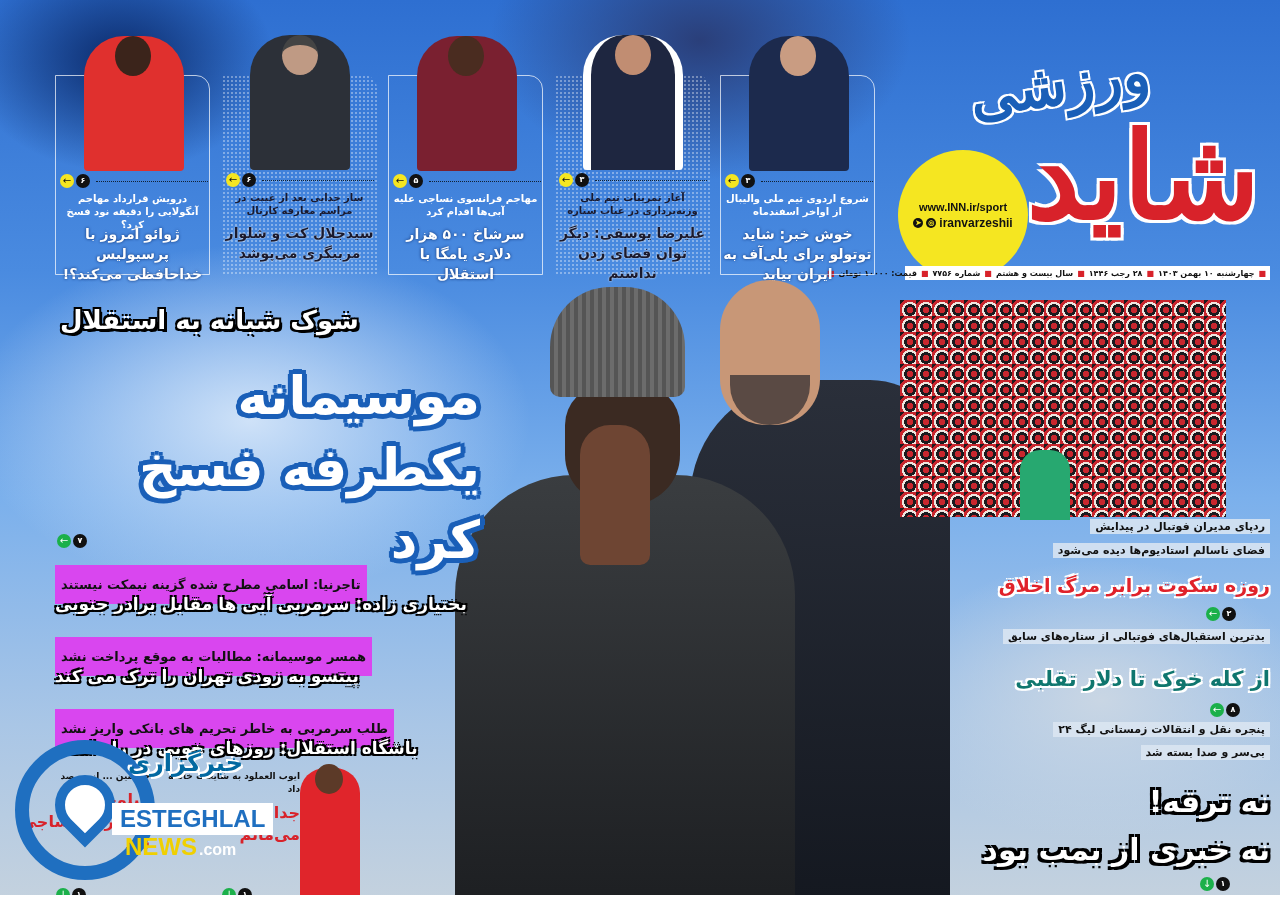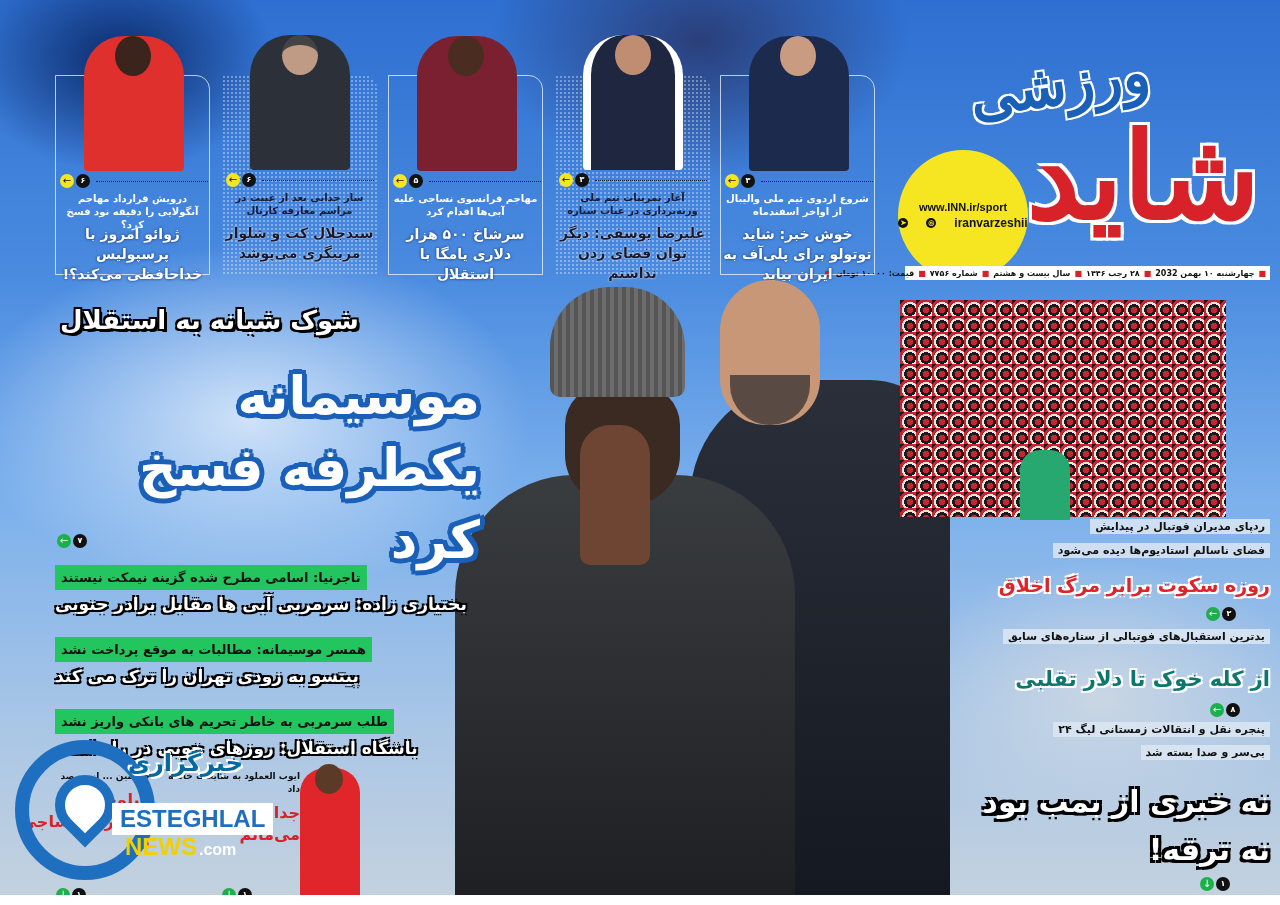--- a/index.html
+++ b/index.html
@@ -13,21 +13,21 @@
   linear-gradient(180deg,#2e6fd1 0%,#4a8be0 30%,#7bb0ec 55%,#a9c6e6 80%,#c5d2de 100%);}
 
 .logo{position:absolute;left:960px;top:35px;width:310px;height:240px}
 .logo-varzeshi{position:absolute;right:120px;top:15px;font:bold 58px "DejaVu Serif",serif;color:#1a5fb8;
  text-shadow:-2px -2px 0 #fff,2px -2px 0 #fff,-2px 2px 0 #fff,2px 2px 0 #fff;transform:rotate(-8deg)}
 .logo-iran{position:absolute;right:10px;top:70px;font:bold 120px "DejaVu Serif",serif;color:#d8222a;
  text-shadow:-3px -3px 0 #fff,3px -3px 0 #fff,-3px 3px 0 #fff,3px 3px 0 #fff;letter-spacing:-4px}
 .yellow-badge{position:absolute;left:898px;top:150px;width:130px;height:130px;border-radius:50%;background:#f5e621;
  display:flex;flex-direction:column;justify-content:center;align-items:center;direction:ltr}
 .yellow-badge .url{font:bold 11px "Liberation Sans",sans-serif;color:#111}
-.yellow-badge .handle{font:bold 12px "Liberation Sans",sans-serif;color:#111;display:flex;align-items:center;gap:18px;margin-top:3px}
+.yellow-badge .handle{font:bold 12px "Liberation Sans",sans-serif;color:#111;display:flex;align-items:center;gap:3px;margin-top:3px}
 .soc{display:inline-block;width:10px;height:10px;border-radius:50%;background:#111;color:#f5e621;font-size:7px;line-height:10px;text-align:center}
 .dateline{position:absolute;left:905px;top:266px;width:365px;height:14px;background:#fff;font:bold 8px "DejaVu Sans",sans-serif;
  color:#111;display:flex;align-items:center;justify-content:space-between;padding:0 4px;gap:4px;white-space:nowrap}
 .dateline .dot{color:#d8222a}
 
 .card{position:absolute;top:75px;width:155px;height:200px;border:1px solid rgba(255,255,255,.7);border-radius:0 14px 0 0}
 .card.dotted{border:none;background-image:radial-gradient(rgba(255,255,255,.35) 1px,transparent 1.2px);background-size:4px 4px}
 .card .photo{position:absolute;left:28px;top:-40px;width:100px;height:135px;border-radius:40px 40px 4px 4px}
 .card .head{position:absolute;left:50%;top:-40px;width:36px;height:40px;margin-left:-18px;border-radius:50%}
 .card .marker{position:absolute;left:4px;top:98px;display:flex;align-items:center;gap:2px;direction:ltr;width:148px}
@@ -41,21 +41,21 @@
 .card.dotted .title{color:#1a1a2e;text-shadow:0 0 2px #fff}
 .card.dotted .kicker{color:#1a1a2e}
 
 .supertitle{position:absolute;left:60px;top:305px;font:bold 26px "DejaVu Sans",sans-serif;color:#fff;
  text-shadow:-2px -2px 0 #000,2px -2px 0 #000,-2px 2px 0 #000,2px 2px 0 #000,3px 3px 0 #000}
 .main-h1{position:absolute;left:60px;top:360px;width:420px;text-align:right;font:bold 52px "DejaVu Sans",sans-serif;color:#fff;line-height:72px;
  text-shadow:-4px -4px 0 #1a5fb8,4px -4px 0 #1a5fb8,-4px 4px 0 #1a5fb8,4px 4px 0 #1a5fb8,0 5px 0 #1a5fb8,5px 0 0 #1a5fb8,-5px 0 0 #1a5fb8,0 -5px 0 #1a5fb8}
 .main-h1 span{display:block}
 .jump{position:absolute;display:flex;gap:2px;direction:ltr}
 
-.ylab{position:absolute;left:55px;background:#22c55e;color:#111;font:bold 13px "DejaVu Sans",sans-serif;padding:5px 6px;white-space:nowrap}
+.ylab{position:absolute;left:55px;background:#d946ef;color:#111;font:bold 13px "DejaVu Sans",sans-serif;padding:12px 6px;white-space:nowrap}
 .wh{position:absolute;left:55px;color:#fff;font:bold 17px "DejaVu Sans",sans-serif;white-space:nowrap;
  text-shadow:-2px -2px 0 #000,2px -2px 0 #000,-2px 2px 0 #000,2px 2px 0 #000}
 
 .person1{position:absolute;left:455px;top:285px;width:380px;height:620px}
 .p1-hat{position:absolute;left:95px;top:2px;width:135px;height:110px;border-radius:60px 60px 10px 10px;background:repeating-linear-gradient(90deg,#555 0 4px,#6c6c6c 4px 8px)}
 .p1-face{position:absolute;left:110px;top:100px;width:115px;height:120px;border-radius:40px 40px 50px 50px;background:#3b2a22}
 .p1-hands{position:absolute;left:125px;top:140px;width:70px;height:140px;border-radius:30px 30px 10px 10px;background:#6e4533}
 .p1-body{position:absolute;left:0;top:190px;width:340px;height:430px;border-radius:120px 120px 0 0;background:linear-gradient(180deg,#3a3d40,#1d1f22)}
 .person2{position:absolute;left:690px;top:280px;width:260px;height:625px}
 .p2-head{position:absolute;left:30px;top:0;width:100px;height:145px;border-radius:55px 55px 50px 50px;background:#c89777}
@@ -100,21 +100,21 @@
 <div class="yellow-badge">
   <div class="url">www.INN.ir/sport</div>
   <div class="handle">
     <span class="soc">➤</span>
     <span class="soc">◎</span>
     <span>iranvarzeshii</span>
   </div>
 </div>
 <div class="dateline">
   <span class="dot">■</span>
-  <span>چهارشنبه ۱۰ بهمن 2032</span>
+  <span>چهارشنبه ۱۰ بهمن ۱۴۰۳</span>
   <span class="dot">■</span>
   <span>۲۸ رجب ۱۴۴۶</span>
   <span class="dot">■</span>
   <span>سال بیست و هشتم</span>
   <span class="dot">■</span>
   <span>شماره ۷۷۵۶</span>
   <span class="dot">■</span>
   <span>قیمت: ۱۰۰۰۰ تومان</span>
   <span class="dot">■</span>
 </div>
@@ -220,22 +220,22 @@
 </div>
 <div class="rlab" style="top:629px">بدترین استقبال‌های فوتبالی از ستاره‌های سابق</div>
 <div class="blk-h" style="top:667px">از کله خوک تا دلار تقلبی</div>
 <div class="jump" style="left:1210px;top:703px">
   <span class="arrow-g">←</span>
   <span class="pg">۸</span>
 </div>
 <div class="rlab" style="top:722px">پنجره نقل و انتقالات زمستانی لیگ ۲۴</div>
 <div class="rlab" style="top:745px">بی‌سر و صدا بسته شد</div>
 <div class="big-h" style="top:778px">
+  <span>نه ترقه!</span>
   <span>نه خبری از بمب بود</span>
-  <span>نه ترقه!</span>
 </div>
 <div class="jump" style="left:1200px;top:877px">
   <span class="arrow-g">↓</span>
   <span class="pg">۱</span>
 </div>
 
 <div class="player-red">
     <div class="h"></div>
   </div>
 <div class="bl-story" style="left:160px">

